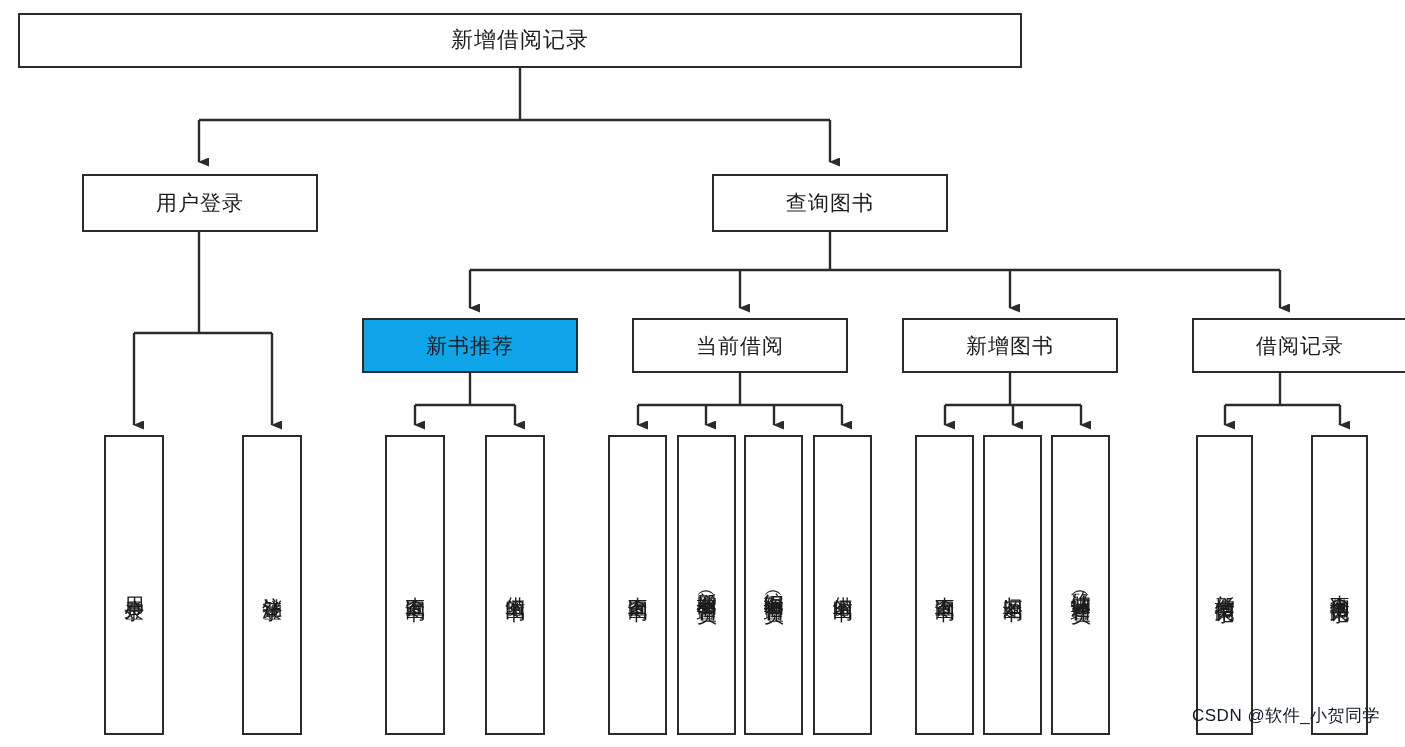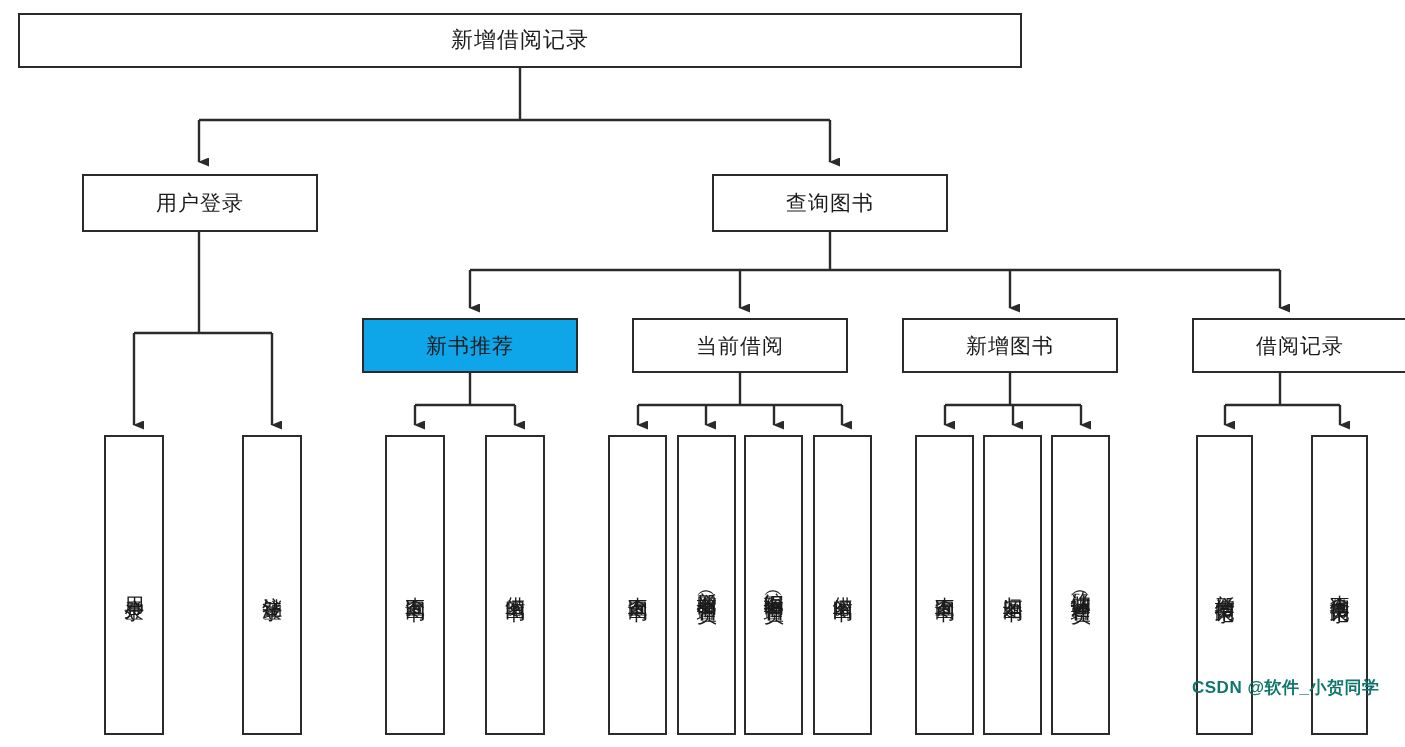--- a/index.html
+++ b/index.html
@@ -168,15 +168,15 @@
   <div class="node vertical" style="left: 1051px; top: 435px; width: 59px; height: 300px; border-color: rgb(43, 43, 43); background: rgb(255, 255, 255); color: rgb(27, 27, 27);">
     <span class="vlabel">确认归还（管理员）</span>
   </div>
   <div class="node vertical" style="left: 1196px; top: 435px; width: 57px; height: 300px; border-color: rgb(43, 43, 43); background: rgb(255, 255, 255); color: rgb(27, 27, 27);">
     <span class="vlabel">新增借阅记录</span>
   </div>
   <div class="node vertical" style="left: 1311px; top: 435px; width: 57px; height: 300px; border-color: rgb(43, 43, 43); background: rgb(255, 255, 255); color: rgb(27, 27, 27);">
     <span class="vlabel">查询借阅记录</span>
   </div>
 
-  <div class="watermark" style="left: 1192px; top: 676px; color: #0f766e; font-weight: bold;">CSDN @软件_小贺同学</div>
+  <div class="watermark" style="left: 1192px; top: 704px; color: #0f172a;">CSDN @软件_小贺同学</div>
 
 </div>
 
 </body></html>

